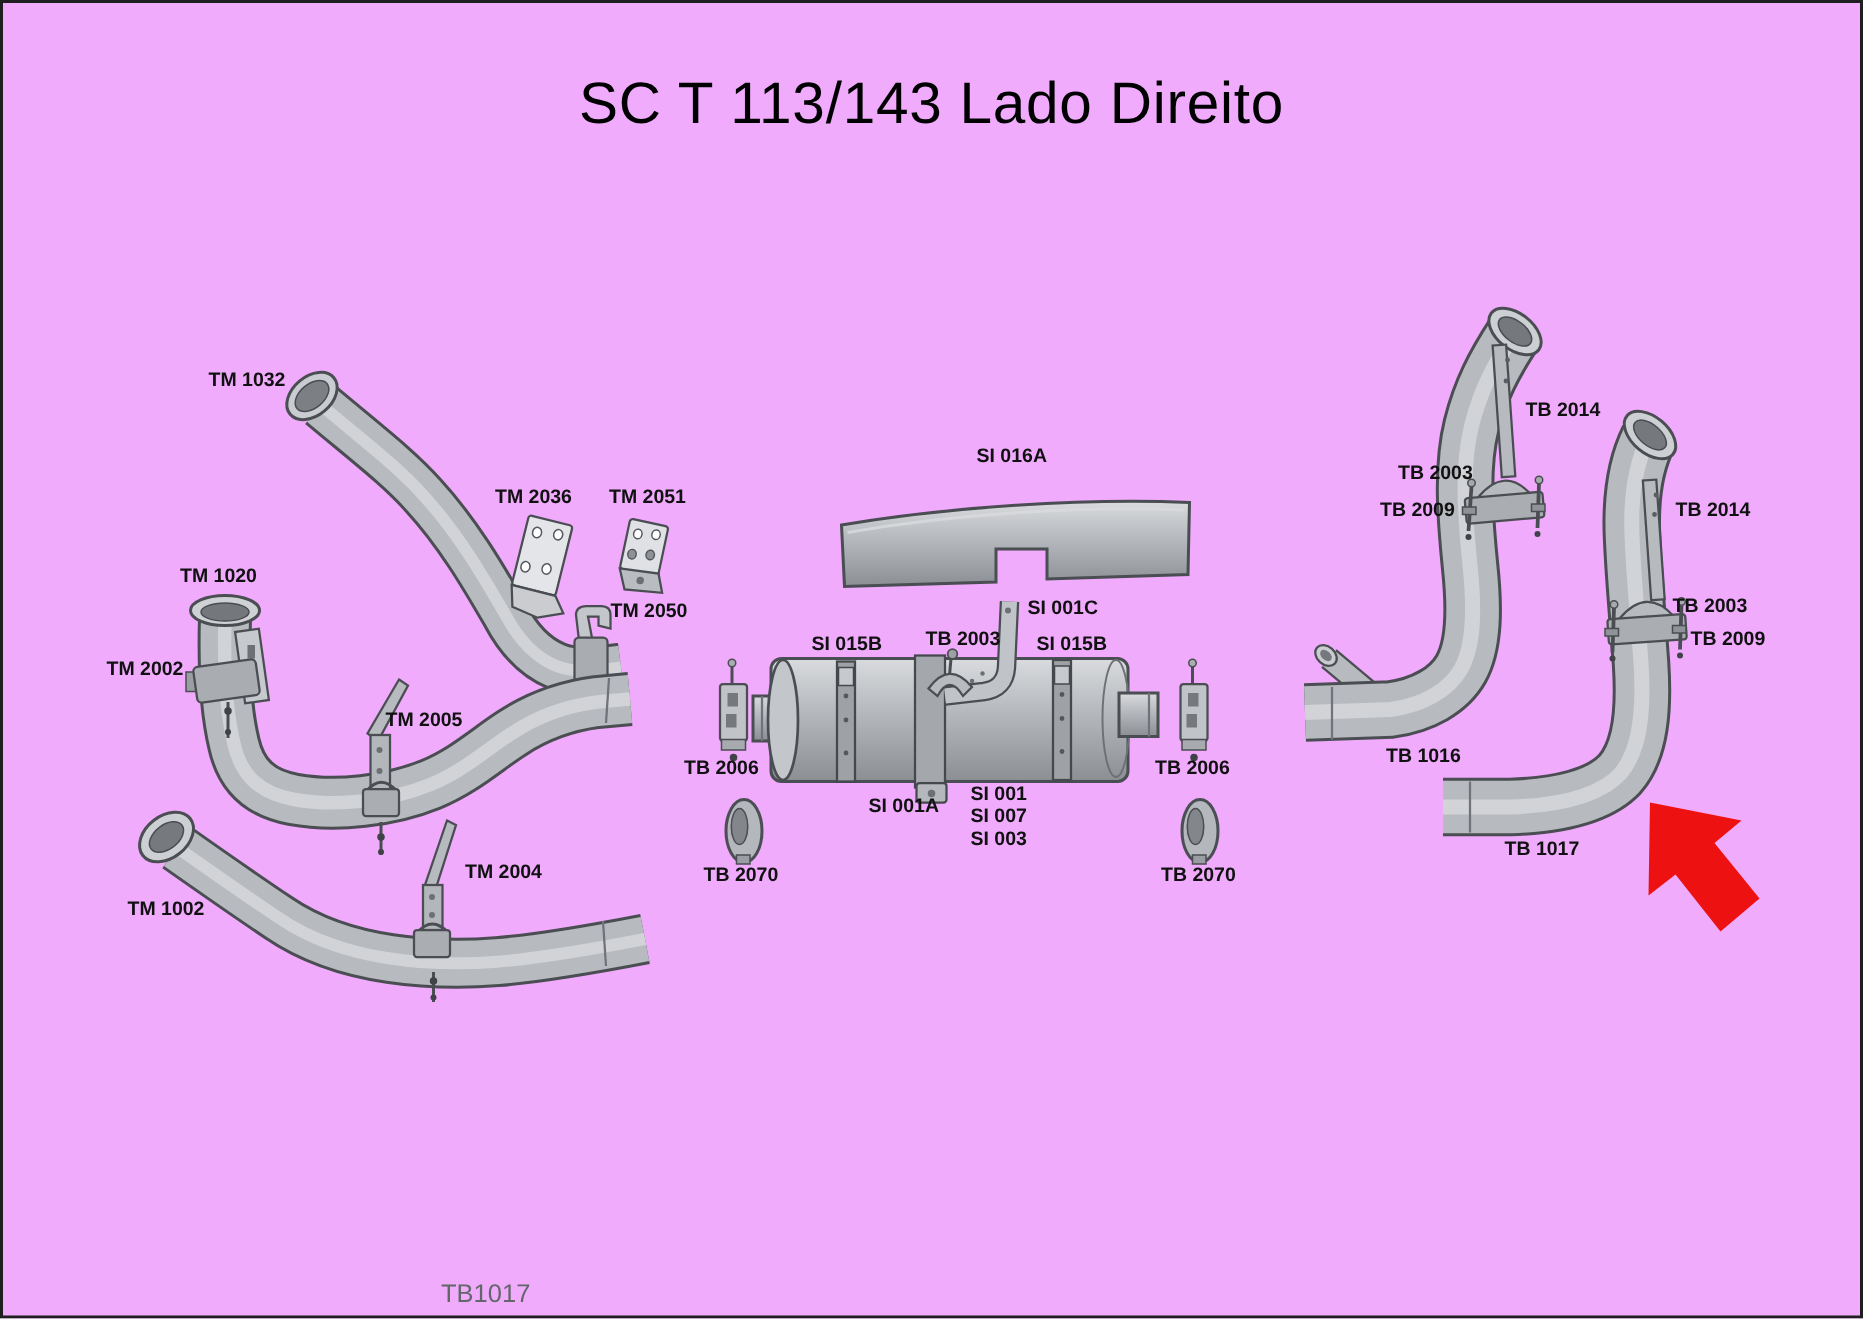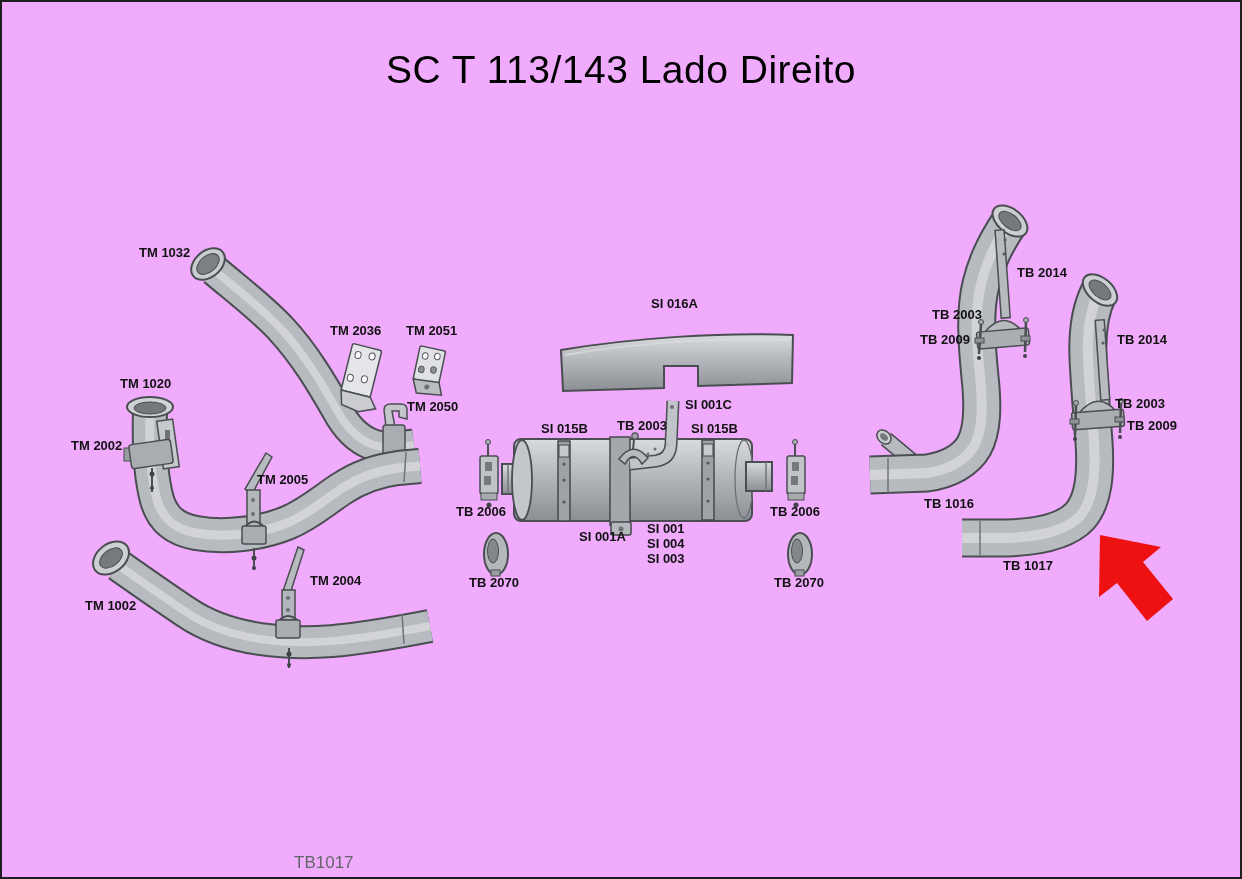--- a/index.html
+++ b/index.html
@@ -276,21 +276,21 @@
 
   <div class="plabel" style="left:649px;top:294px">SI 016A</div>
   <div class="plabel" style="left:683px;top:395px">SI 001C</div>
   <div class="plabel" style="left:539px;top:419px">SI 015B</div>
   <div class="plabel" style="left:615px;top:416px">TB 2003</div>
   <div class="plabel" style="left:689px;top:419px">SI 015B</div>
   <div class="plabel" style="left:454px;top:502px">TB 2006</div>
   <div class="plabel" style="left:768px;top:502px">TB 2006</div>
   <div class="plabel" style="left:577px;top:527px">SI 001A</div>
   <div class="plabel" style="left:645px;top:519px">SI 001</div>
-  <div class="plabel" style="left:645px;top:534px">SI 004</div>
+  <div class="plabel" style="left:645px;top:534px">SI 007</div>
   <div class="plabel" style="left:645px;top:549px">SI 003</div>
   <div class="plabel" style="left:467px;top:573px">TB 2070</div>
   <div class="plabel" style="left:772px;top:573px">TB 2070</div>
 
   <div class="plabel" style="left:1015px;top:263px">TB 2014</div>
   <div class="plabel" style="left:930px;top:305px">TB 2003</div>
   <div class="plabel" style="left:918px;top:330px">TB 2009</div>
   <div class="plabel" style="left:1115px;top:330px">TB 2014</div>
   <div class="plabel" style="left:1113px;top:394px">TB 2003</div>
   <div class="plabel" style="left:1125px;top:416px">TB 2009</div>

